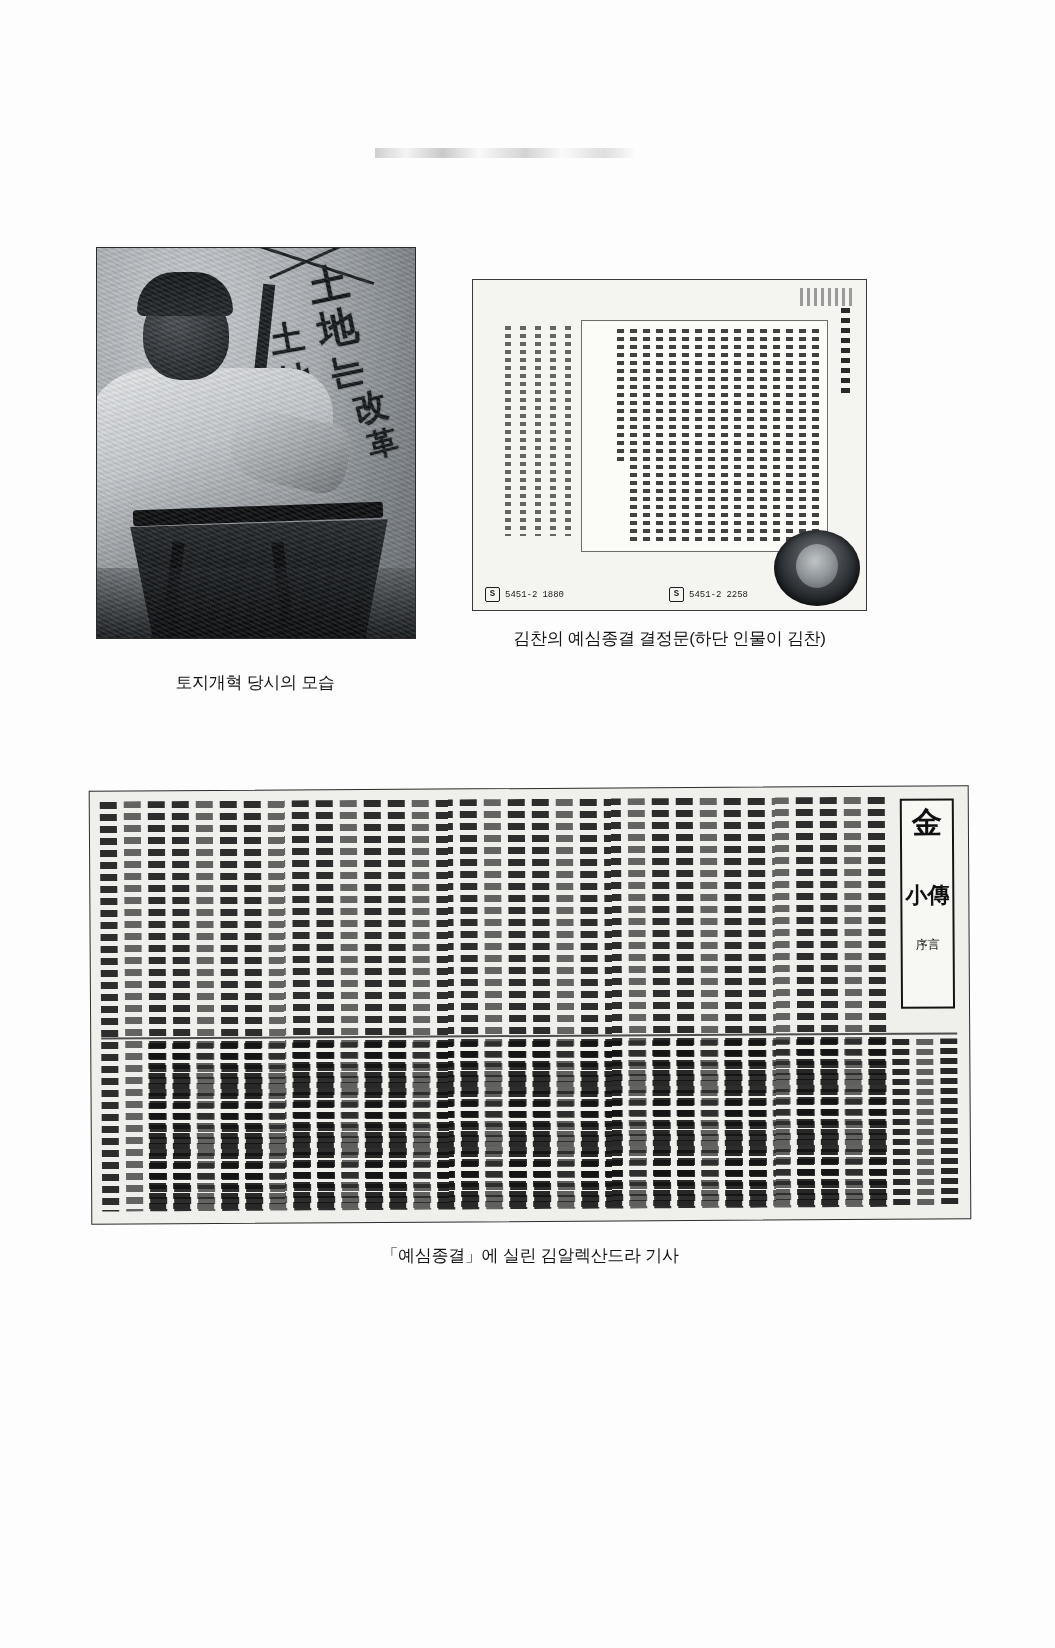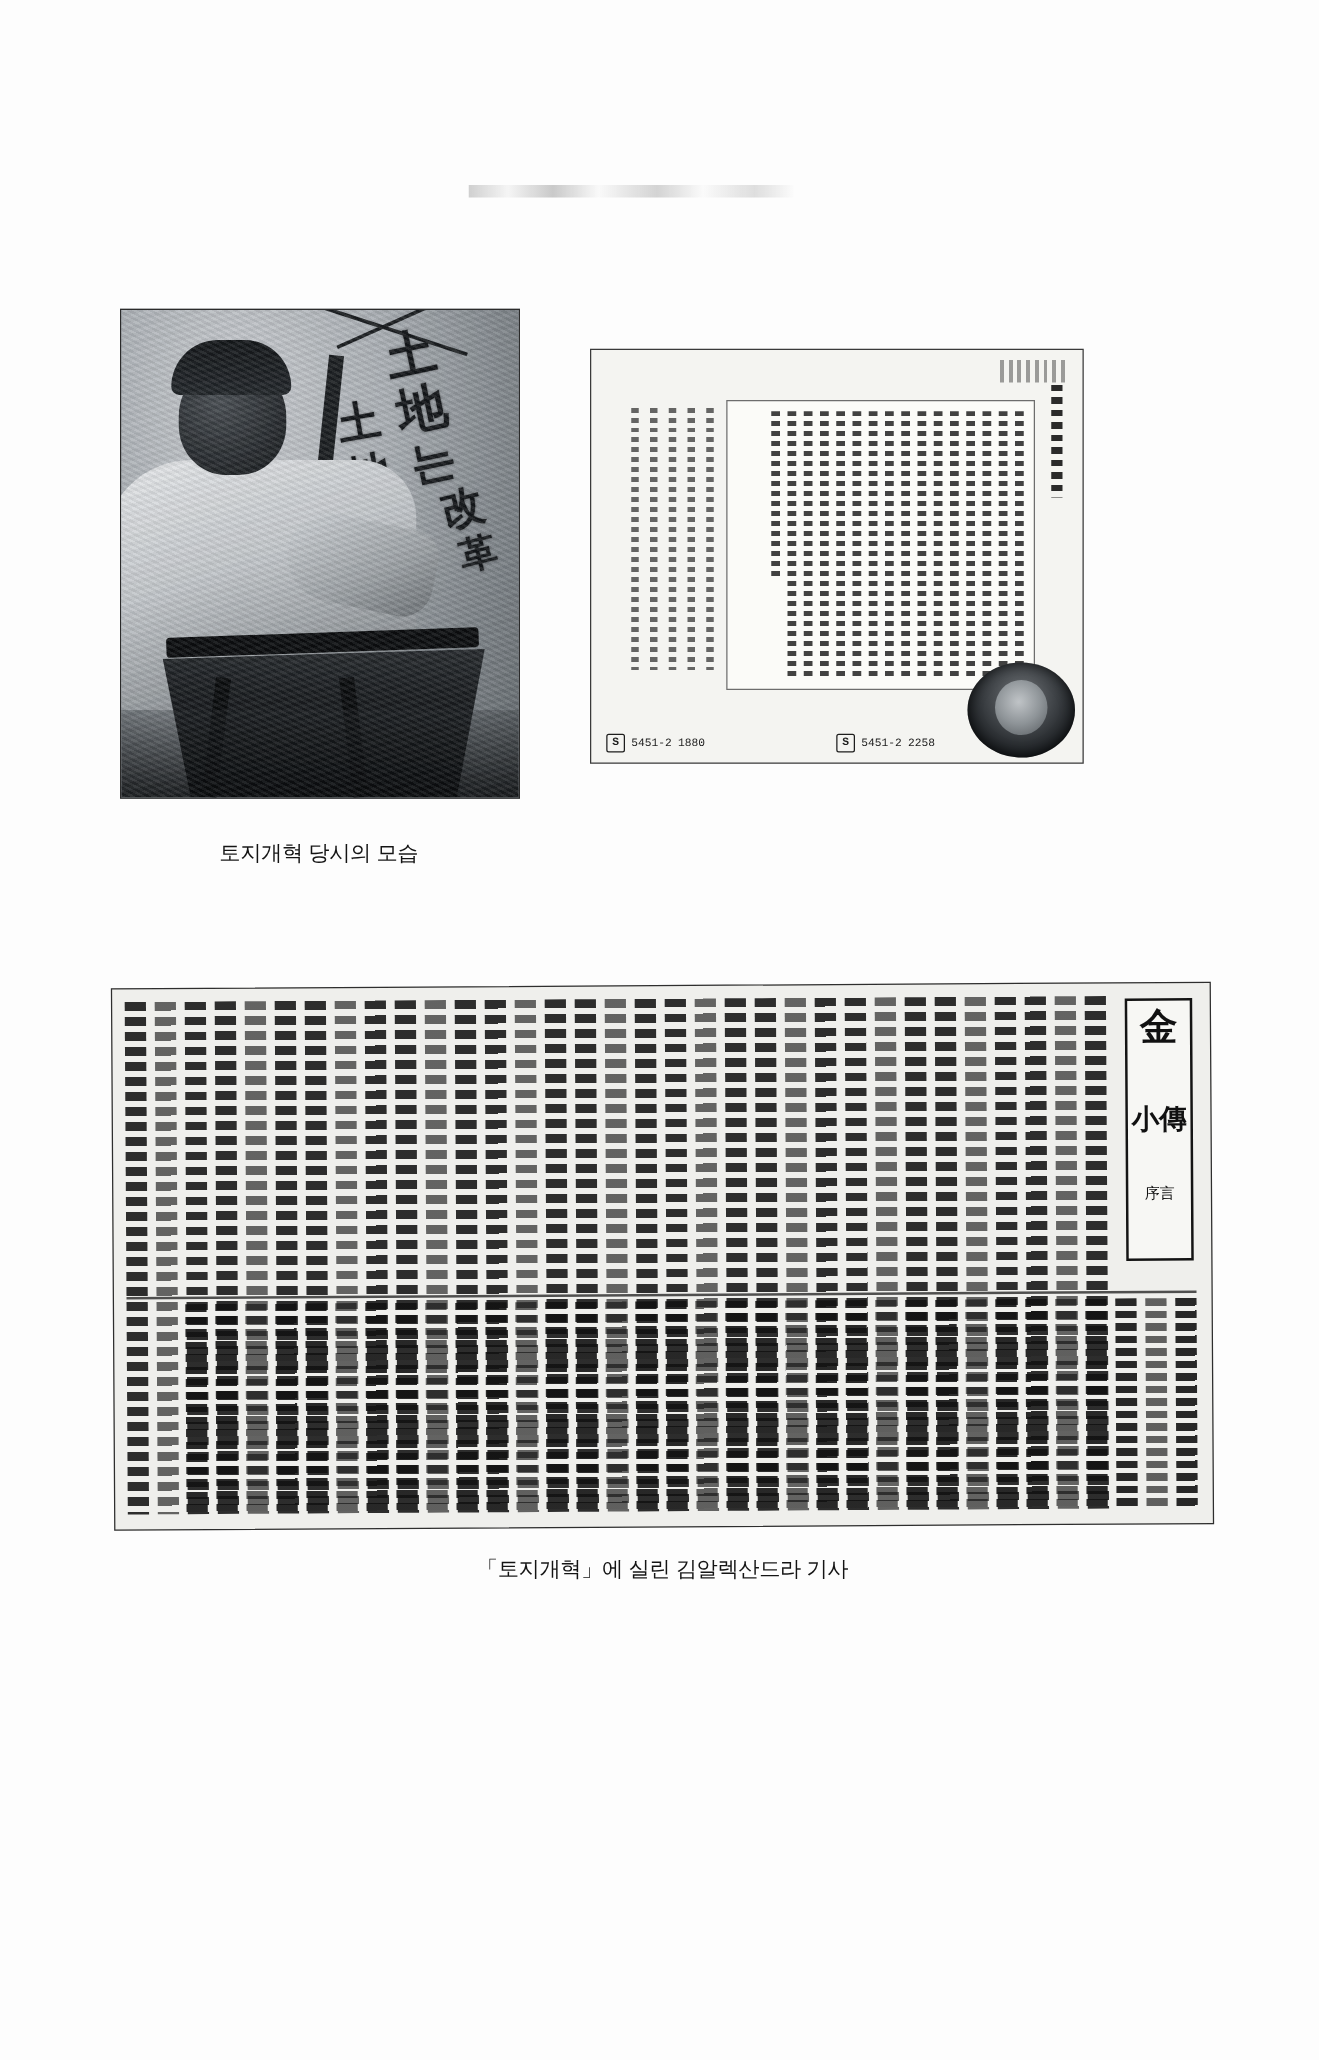--- a/index.html
+++ b/index.html
@@ -328,21 +328,21 @@
     font-family: "DejaVu Serif", serif;
     font-size: 22px;
     font-weight: 700;
     color: #111;
     margin-top: 42px;
   }
   .news-head .small {
     font-family: "DejaVu Serif", serif;
     font-size: 12px;
     color: #111;
-    margin-top: 36px;
+    margin-top: 26px;
   }
   .news-lower-band {
     position: absolute;
     left: 10px; right: 12px;
     top: 252px; height: 168px;
     display: flex;
     flex-direction: row-reverse;
     gap: 7px;
   }
   .news-lower-band .ncol {
@@ -443,20 +443,21 @@
         <span>1880</span>
       </div>
       <div class="doc-stamp-no right">
         <span class="s-badge">S</span>
         <span>5451-2</span>
         <span>2258</span>
       </div>
 
       <div class="portrait-oval"></div>
     </div>
+    <div class="caption">김찬의 예심종결 결정문(하단 인물이 김찬)</div>
   </div>
 
   <div id="fig-news">
     <div class="news-frame">
 
       <div class="news-cols">
         <div class="ncol" style="flex-basis:64px; background:none;"></div>
         <div class="ncol"></div>
         <div class="ncol light"></div>
         <div class="ncol"></div>
@@ -531,16 +532,16 @@
         <div class="ncol"></div>
       </div>
 
       <div class="news-head">
         <span class="big">金</span>
         <span class="mid">小傳</span>
         <span class="small">序言</span>
       </div>
 
     </div>
-    <div class="caption">「토지개혁」에 실린 김알렉산드라 기사</div>
+    <div class="caption">「예심종결」에 실린 김알렉산드라 기사</div>
   </div>
 
 </div>
 
 </body></html>

